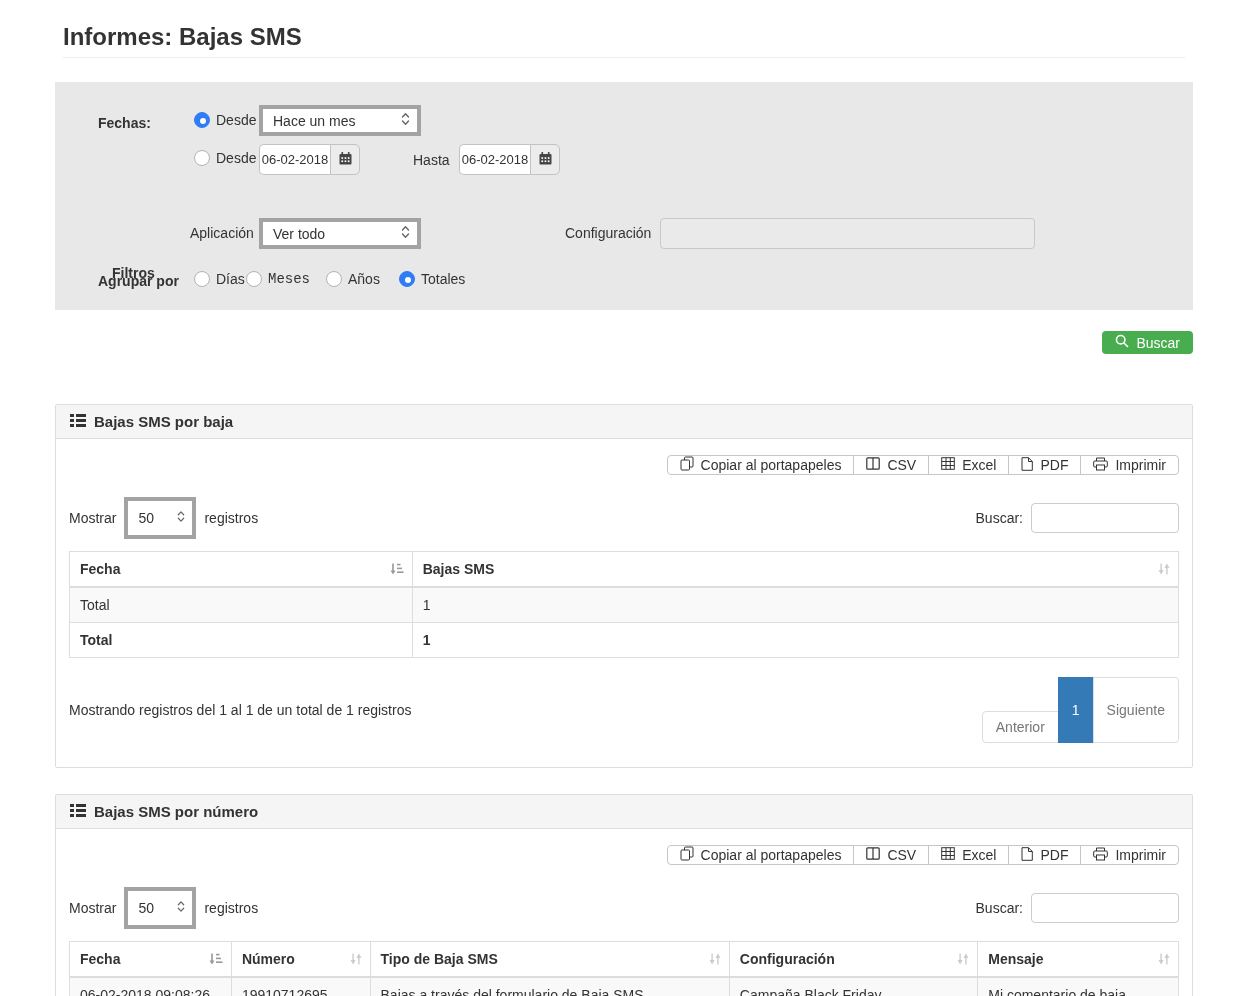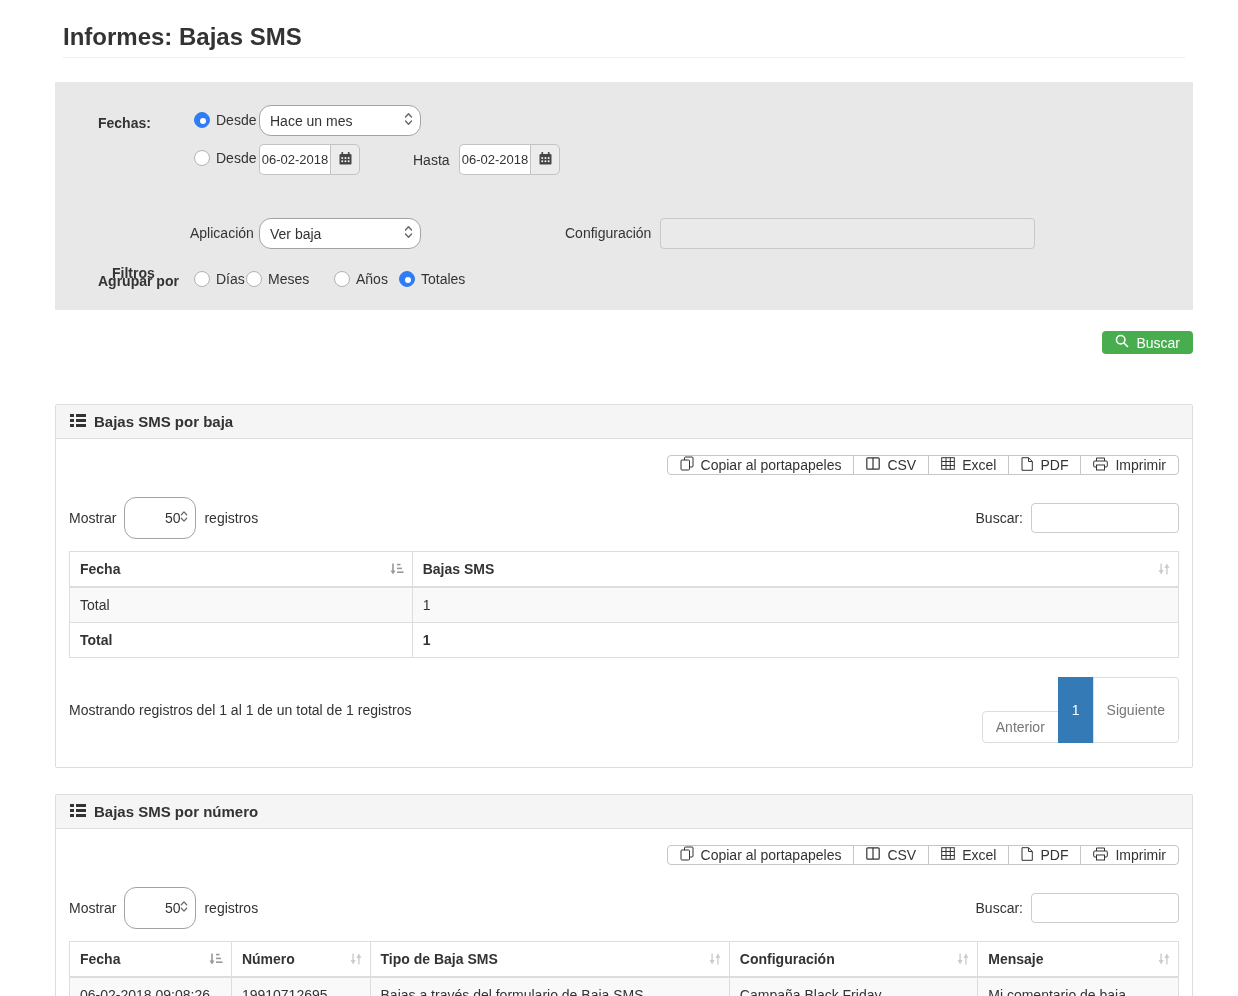--- a/index.html
+++ b/index.html
@@ -13,21 +13,21 @@
   .page-title { font-size:24px; font-weight:bold; margin:8px; padding:15px 0 6px; border-bottom:1px solid #eee; }
 
   
   .filter-panel { position:relative; height:228px; margin-top:24px; background:#e8e8e8; }
   .fl { position:absolute; white-space:nowrap; }
   .fl.bold { font-weight:bold; }
   .radio { position:absolute; display:flex; align-items:center; gap:6px; cursor:default; }
   .radio-dot { width:16px; height:16px; border-radius:50%; background:#fff; border:1px solid #b3b3b3; flex:0 0 auto; position:relative; }
   .radio-dot.checked { background:#2f7cf5; border-color:#2f7cf5; }
   .radio-dot.checked::after { content:""; position:absolute; left:5px; top:5px; width:6px; height:6px; border-radius:50%; background:#fff; }
-  .select { display:flex; align-items:center; justify-content:space-between; background:#fff; border:1px solid #a3a3a3; border-radius:12px; padding:0 7px 0 10px; }
+  .select { display:flex; align-items:center; justify-content:space-between; background:#fff; border:4px solid #a3a3a3; border-radius:0; padding:0 7px 0 10px; }
   .select.abs { position:absolute; width:162px; height:31px; }
   .dategroup { position:absolute; display:flex; height:31px; }
   .dategroup input { width:71px; height:31px; border:1px solid #c3c3c3; border-right:none; border-radius:5px 0 0 5px; text-align:center; font-size:13px; font-family:inherit; color:#333; padding:0; background:#fff; outline:none; }
   .cal-btn { width:30px; height:31px; border:1px solid #c3c3c3; border-radius:0 5px 5px 0; background:#ececec; display:flex; align-items:center; justify-content:center; padding:0; }
   .input-disabled { position:absolute; left:605px; top:136px; width:375px; height:31px; background:#eaeaea; border:1px solid #c8c8c8; border-radius:4px; font-family:inherit; font-size:14px; padding:0 8px; color:#555; }
 
   
   .search-row { display:flex; justify-content:flex-end; margin-top:21px; }
   .btn-buscar { display:inline-flex; align-items:center; gap:7px; height:23px; padding:0 13px; background:#48ad4e; color:#fff; border:none; border-radius:4px; font-family:inherit; font-size:14px; cursor:pointer; }
 
@@ -39,21 +39,21 @@
   .panel.second .panel-body { padding-bottom:60px; }
 
   .export-row { display:flex; justify-content:flex-end; }
   .btn-group { display:inline-flex; }
   .btn-group .btn { display:inline-flex; align-items:center; gap:7px; height:20px; padding:0 12px; background:#fff; border:1px solid #c6c6c6; margin-left:-1px; font-family:inherit; font-size:14px; color:#333; cursor:pointer; }
   .btn-group .btn:first-child { border-radius:4px 0 0 4px; margin-left:0; }
   .btn-group .btn:last-child { border-radius:0 4px 4px 0; }
 
   .dt-controls { display:flex; justify-content:space-between; align-items:center; margin-top:22px; }
   .len-ctl, .search-ctl { display:flex; align-items:center; gap:8px; }
-  .len-select { width:72px; height:42px;justify-content:flex-end; }
+  .len-select { width:72px; height:42px; }
   .search-ctl input { width:148px; height:30px; border:1px solid #ccc; border-radius:4px; padding:0 8px; font-family:inherit; font-size:14px; outline:none; }
 
   table.dt { width:100%; border-collapse:collapse; margin-top:12px; font-size:14px; }
   .dt th, .dt td { border:1px solid #ddd; padding:9px 10px; text-align:left; }
   .dt thead th { font-weight:bold; border-bottom-width:2px; position:relative; padding-right:32px; }
   .dt tbody tr.odd { background:#f9f9f9; }
   .dt tfoot td { font-weight:bold; }
   .sort-ic { position:absolute; right:8px; top:50%; transform:translateY(-50%); line-height:0; }
 
   .dt-footer { display:flex; justify-content:space-between; align-items:center; margin-top:19px; }
@@ -135,43 +135,43 @@
               </g>
             </svg>
         </span>
       </button>
     </div>
 
     <span class="fl bold" style="left:57px; top:143px;margin-top:40px;">Filtros</span>
     <span class="fl" style="left:135px; top:143px;">Aplicación</span>
 
     <div class="select abs" style="left:204px; top:136px;">
-      <span>Ver baja</span>
+      <span>Ver todo</span>
       <span>
         <svg width="9" height="14" viewBox="0 0 9 14" fill="none" stroke="#666" stroke-width="1.4" stroke-linecap="round" stroke-linejoin="round">
             <polyline points="1.5,5 4.5,1.8 7.5,5"></polyline>
             <polyline points="1.5,9 4.5,12.2 7.5,9"></polyline>
           </svg>
       </span>
     </div>
 
     <span class="fl" style="left:510px; top:143px;">Configuración</span>
     <input type="text" class="input-disabled" disabled="" value="" style="">
 
     <span class="fl bold" style="left:43px; top:191px;">Agrupar por</span>
 
     <div class="radio" style="left:139px; top:189px;">
       <span class="radio-dot"></span>
       <span>Días</span>
     </div>
-    <div class="radio" style="left:191px; top:189px;">
+    <div class="radio" style="left:191px; top:189px;font-family:Liberation Mono, monospace;">
       <span class="radio-dot"></span>
       <span>Meses</span>
     </div>
-    <div class="radio" style="left:279px; top:189px;align-items:flex-end;">
+    <div class="radio" style="left:271px; top:189px;align-items:flex-end;">
       <span class="radio-dot"></span>
       <span>Años</span>
     </div>
     <div class="radio" style="left:344px; top:189px;">
       <span class="radio-dot checked"></span>
       <span>Totales</span>
     </div>
   </div>
 
   <div class="search-row">

